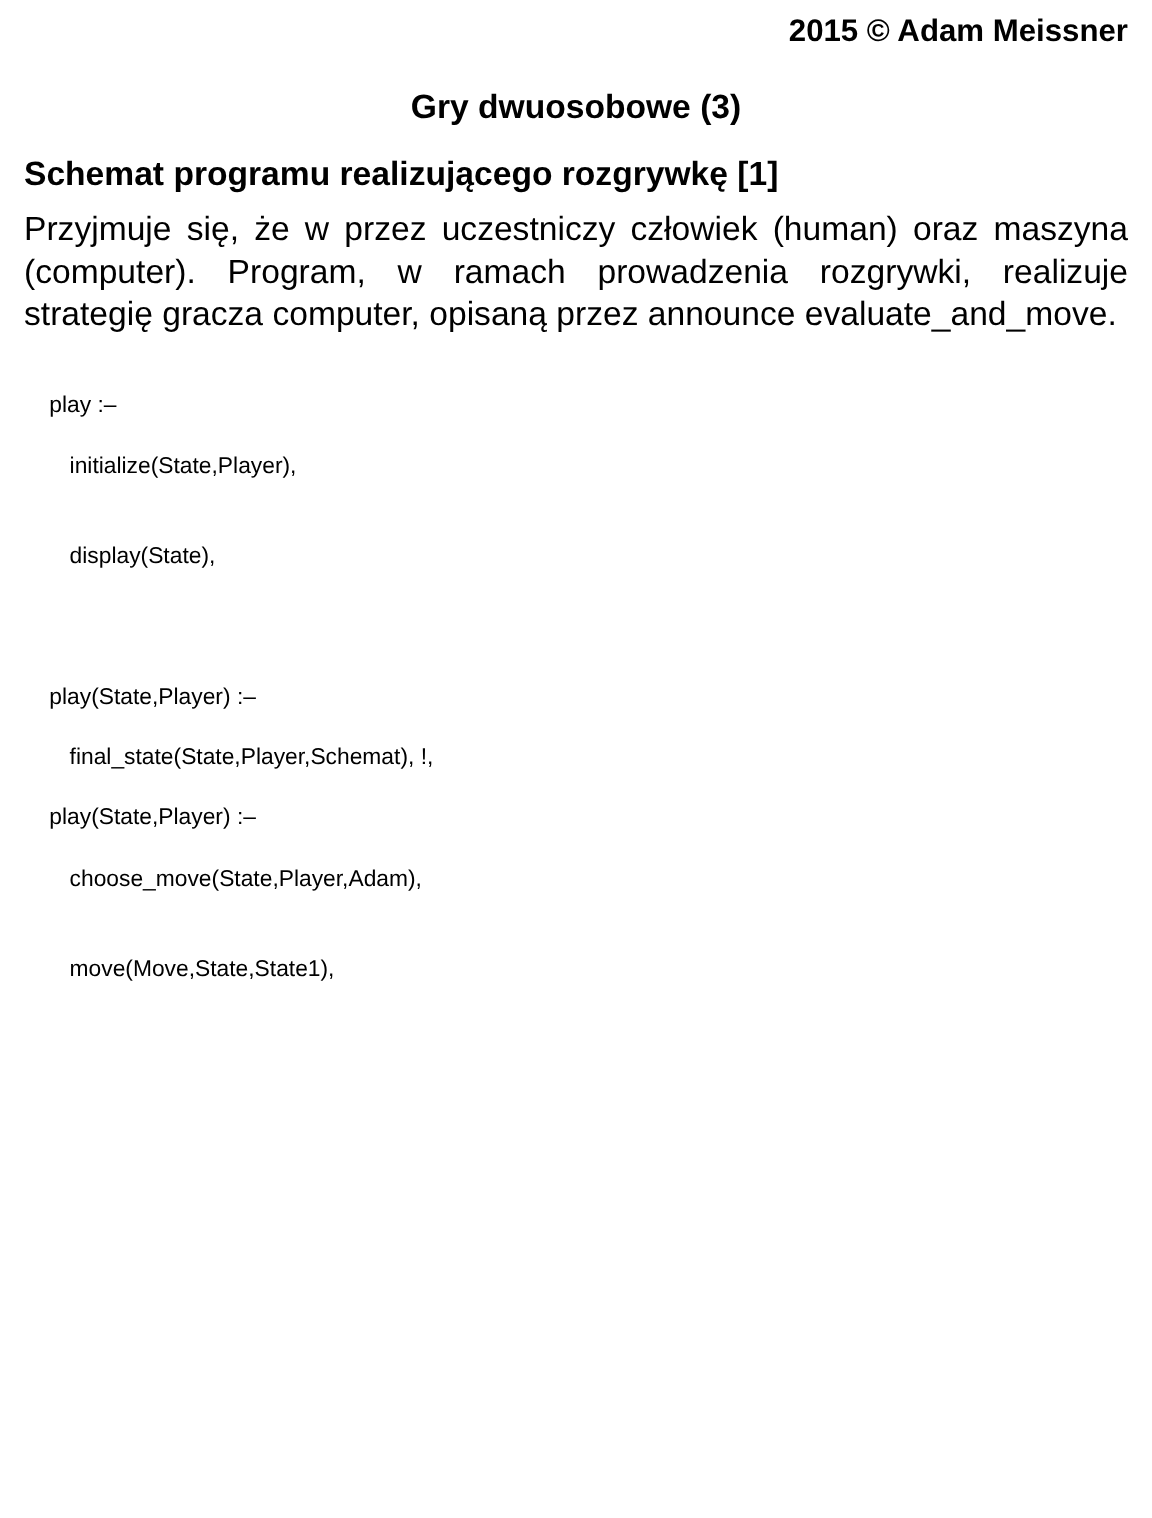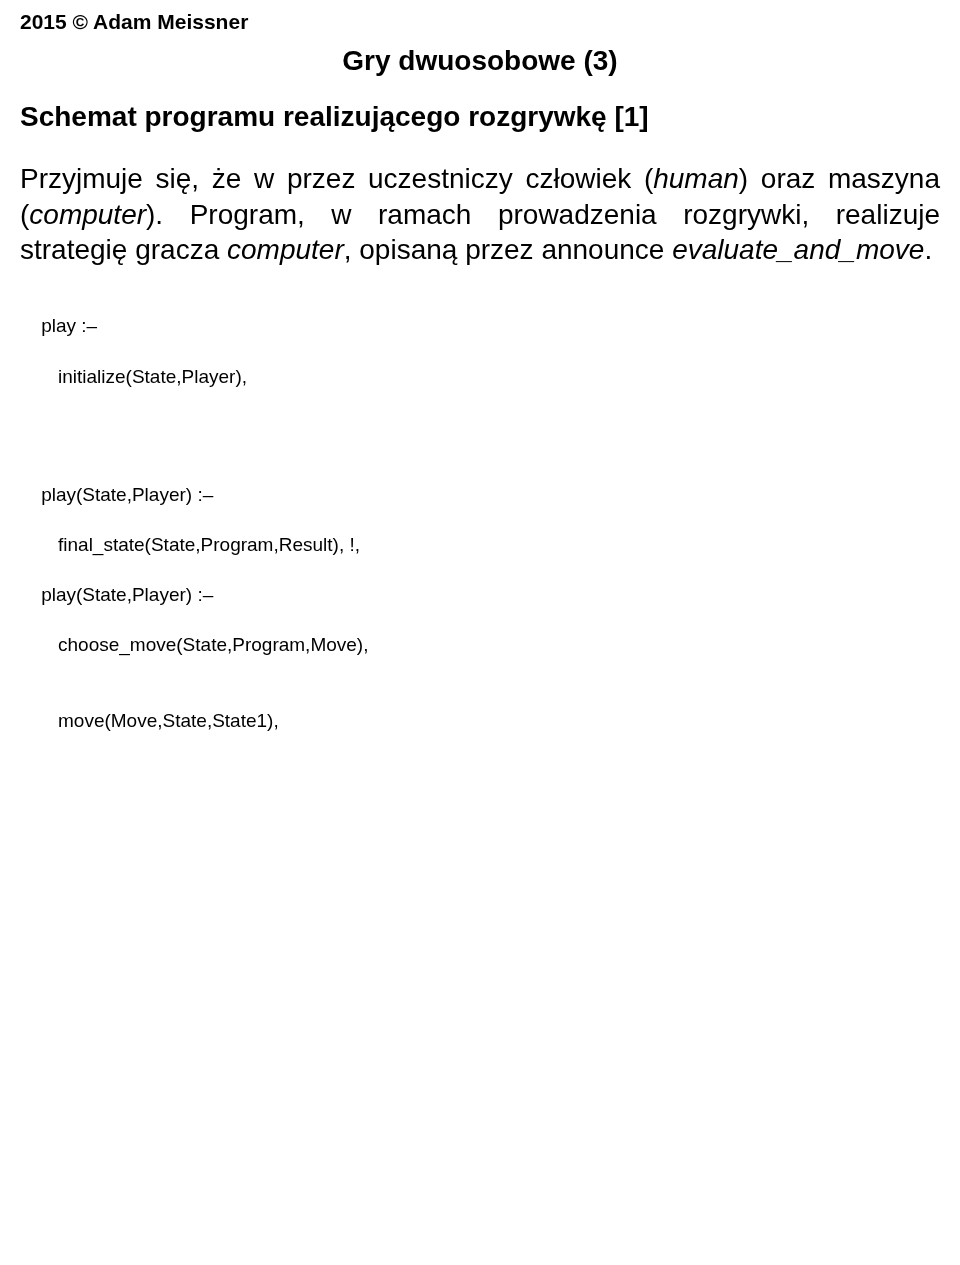--- a/index.html
+++ b/index.html
@@ -11,46 +11,45 @@
     width: 960px;
     min-height: 1265px;
     margin: 0 auto;
     background: #ffffff;
     box-sizing: border-box;
     padding: 10px 20px 10px 20px;
     font-family: Arial, Helvetica, sans-serif;
     color: #000000;
   }
   .copyright {
-    text-align: left;
+    text-align: right;
     font-weight: bold;
-    font-size: 21px;
+    font-size: 26px;
     margin-top: 0;
-    margin-bottom: 11px;
+    margin-bottom: 32px;
   }
   .title {
     text-align: center;
     font-weight: bold;
     font-size: 28px;
     margin-bottom: 22px;
   }
   .subtitle {
     font-weight: bold;
     font-size: 28px;
-    margin-bottom: 26px;
+    margin-bottom: 10px;
     line-height: 1.28;
   }
   .bodytext {
     font-size: 28px;
     line-height: 1.28;
     text-align: justify;
     margin-bottom: 20px;
   }
   .bodytext .ital {
-    font-style: italic;
   }
   .codeblock {
     font-size: 19px;
     line-height: 1.32;
     margin-bottom: 18px;
     font-family: Arial, Helvetica, sans-serif;
     white-space: pre-wrap;
   }
   .codeblock .indent {
     display: block;
@@ -68,26 +67,27 @@
 
   <div class="subtitle">Schemat programu realizującego rozgrywkę [1]</div>
 
   <div class="bodytext">
     <span>Przyjmuje się, że w przez uczestniczy człowiek (</span><span class="ital">human</span><span>) oraz maszyna (</span><span class="ital">computer</span><span>). Program, w ramach prowadzenia rozgrywki, realizuje strategię gracza </span><span class="ital">computer</span><span>, opisaną przez announce </span><span class="ital">evaluate_and_move</span><span>.</span>
   </div>
 
   <div class="codeblock">
     <span>play :–</span>
     <span class="indent">initialize(State,Player),</span>
+    <span class="indent">display(State),</span>
   </div>
 
   <div class="codeblock">
     <span>play(State,Player) :–</span>
-    <span class="indent">final_state(State,Program,Result), !,</span>
+    <span class="indent">final_state(State,Player,Schemat), !,</span>
     <span>play(State,Player) :–</span>
-    <span class="indent">choose_move(State,Program,Move),</span>
+    <span class="indent">choose_move(State,Player,Adam),</span>
     <span class="indent">move(Move,State,State1),</span>
     
     
     
   </div>
 
 </div>
 
 </body></html>

